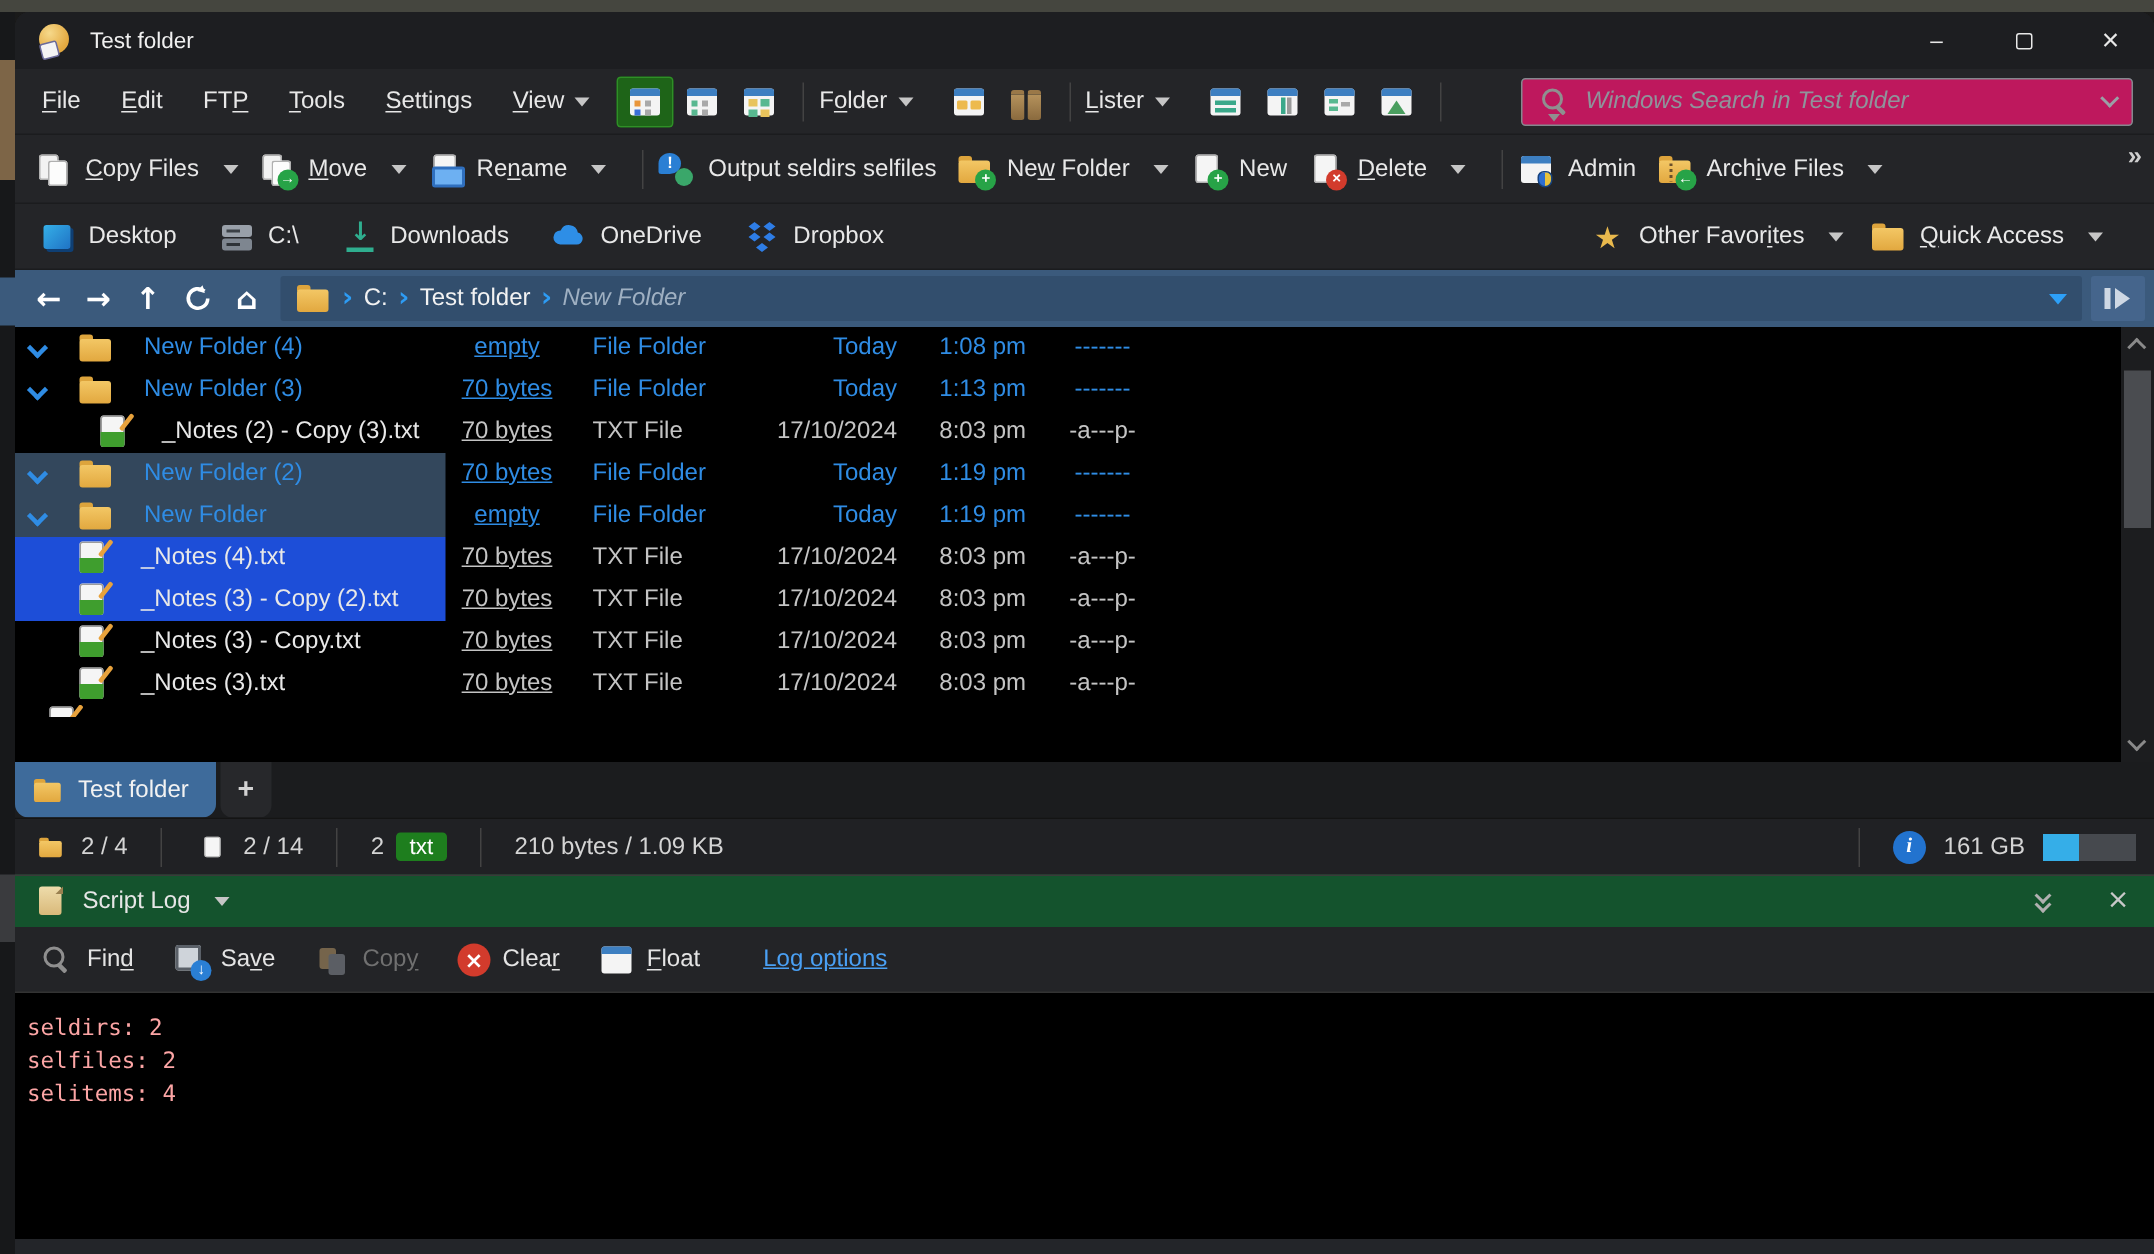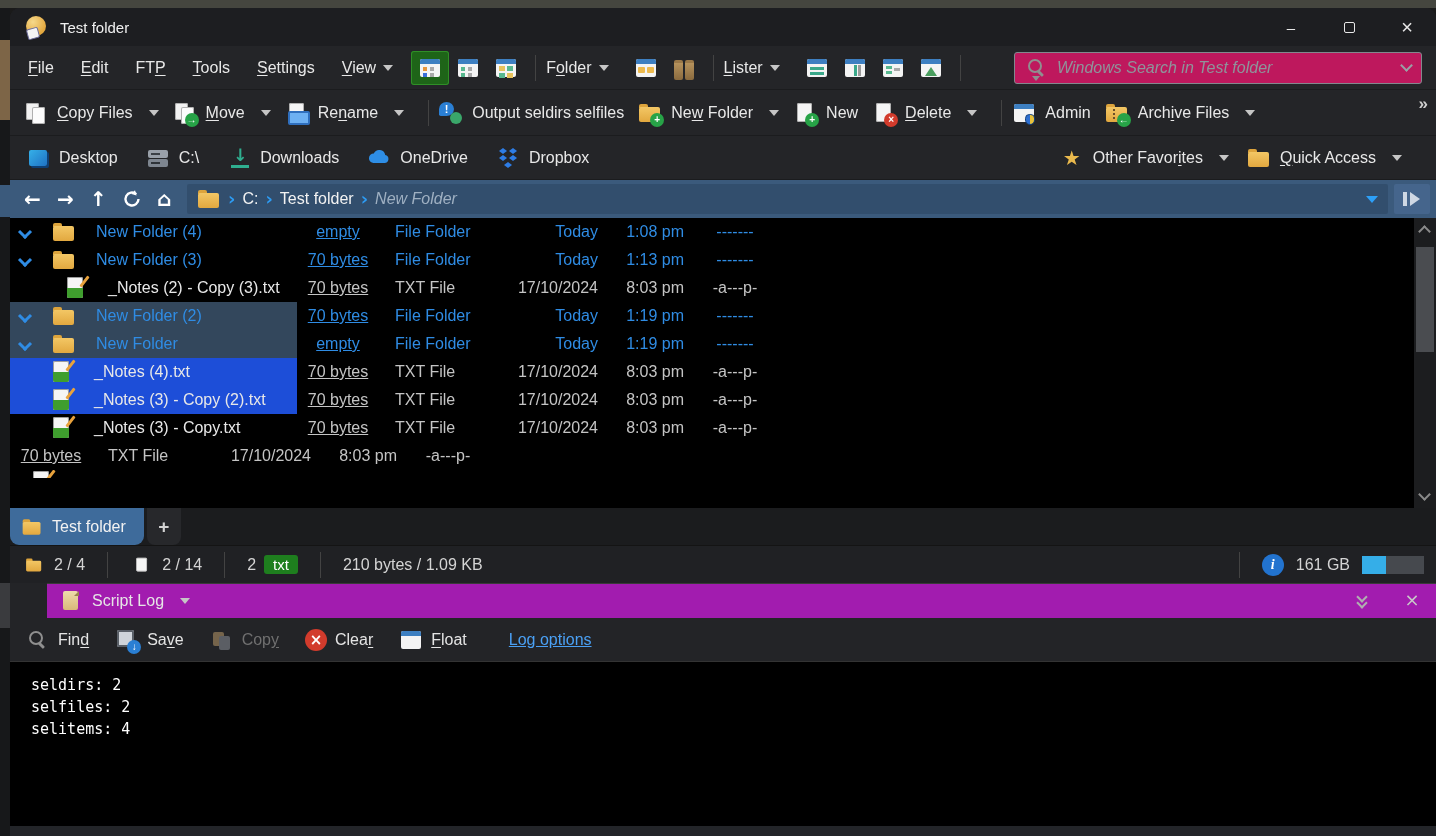--- a/index.html
+++ b/index.html
@@ -186,40 +186,40 @@
   .statusbar { height:38px; flex:none; display:flex; align-items:center; gap:12px; background:#202124; padding:0 12px; font-size:16px; color:#d4d4d4; border-top:1px solid #141414; }
   .sb-group { display:flex; align-items:center; gap:8px; }
   .badge-ext { background:#1e7e1e; color:#fff; border-radius:3px; padding:1px 9px; font-size:15px; }
   .ic-info { width:22px; height:22px; background:#2273cf; border-radius:50%; color:#fff; text-align:center;
              font:bold italic 14px/22px "Liberation Serif", serif; }
   .disk-bar { width:62px; height:18px; background:#46494e; position:relative; }
   .disk-fill { position:absolute; left:0; top:0; bottom:0; background:#35aee8; }
   .sb-spacer { flex:1; }
 
   
-  .log-header { height:35px; flex:none; display:flex; align-items:center; gap:9px; background:#a21caf; padding:0 12px; border-top:1px solid #3a3a3a; font-size:16px; color:#e6e6e6;margin-left:37px; }
+  .log-header { height:35px; flex:none; display:flex; align-items:center; gap:9px; background:#14532d; padding:0 12px; border-top:1px solid #3a3a3a; font-size:16px; color:#e6e6e6; }
   .ic-script-doc::before { content:""; position:absolute; left:4px; top:2px; width:15px; height:19px; background:linear-gradient(#eedcab,#d9b97a); border-radius:2px; }
   .ic-script-doc::after { content:""; position:absolute; right:4px; top:2px; border-left:5px solid transparent; border-bottom:5px solid #9a8050; }
   .log-header-right { margin-left:auto; display:flex; align-items:center; gap:28px; }
   .ic-collapse { width:18px; height:18px; }
   .chv { position:absolute; left:4px; width:8px; height:8px; border-left:2px solid #b0b0b0; border-bottom:2px solid #b0b0b0; transform:rotate(-45deg); top:1px; }
   .chv.c2 { top:7px; }
   .ic-close-x { color:#c8c8c8; font:18px/22px "DejaVu Sans", sans-serif; text-align:center; font-style:normal; }
 
   .log-toolbar { height:44px; flex:none; display:flex; align-items:center; background:#232427; padding:0 16px; border-bottom:1px solid #333; }
   .log-btn { display:flex; align-items:center; gap:8px; margin-right:26px; font-size:16px; color:#e4e4e4; }
   .log-btn.disabled { color:#707070; }
   .log-btn.disabled .ic { opacity:.55; }
   .ic-save::before { content:""; position:absolute; left:2px; top:2px; width:17px; height:17px; background:#cfd4da; border-radius:2px; box-shadow:inset 0 0 0 2px #5a6068; }
   .ic-copy-clipboard::before { content:""; position:absolute; left:3px; top:4px; width:11px; height:14px; background:#b89a6a; border-radius:2px; }
   .ic-copy-clipboard::after { content:""; position:absolute; left:9px; top:8px; width:11px; height:14px; background:#8a8f96; border-radius:2px; }
   .ic-clear { background:#d23b2c; border-radius:50%; width:22px; height:22px; color:#fff; text-align:center; font:bold 15px/22px "DejaVu Sans", sans-serif; font-style:normal; }
   .log-link { margin-left:16px; color:#4aa0f4; text-decoration:underline; font-size:16px; }
 
-  .log-content { flex:1; background:#000; padding:12px 21px; font:15px/22px "DejaVu Sans Mono", monospace; color:#ffffff; white-space:pre; }
+  .log-content { flex:1; background:#000; padding:12px 8px; font:15px/22px "DejaVu Sans Mono", monospace; color:#fca5a5; white-space:pre; }
   .bottom-strip { height:10px; flex:none; background:#232529; }
 
   u { text-underline-offset:2px; }
 </style>
 </head>
 <body>
 
 <div class="screen">
   <div class="bg-top"></div>
   <div class="bg-left">
@@ -559,20 +559,28 @@
               </span>
               <span class="fname">_Notes (3) - Copy.txt</span>
             </div>
             <div class="c-size">70 bytes</div>
             <div class="c-type">TXT File</div>
             <div class="c-date">17/10/2024</div>
             <div class="c-time">8:03 pm</div>
             <div class="c-attr">-a---p-</div>
           </div>
           <div class="fl-row row-file">
+            <div class="c-name">
+              <i class="ind1"></i>
+              <span class="ic ic-txt-file">
+                <i class="grn"></i>
+                <i class="pcl"></i>
+              </span>
+              <span class="fname">_Notes (3).txt</span>
+            </div>
             <div class="c-size">70 bytes</div>
             <div class="c-type">TXT File</div>
             <div class="c-date">17/10/2024</div>
             <div class="c-time">8:03 pm</div>
             <div class="c-attr">-a---p-</div>
           </div>
           <div class="partial-row">
             <span class="ic ic-txt-file">
               <i class="pcl"></i>
             </span>

